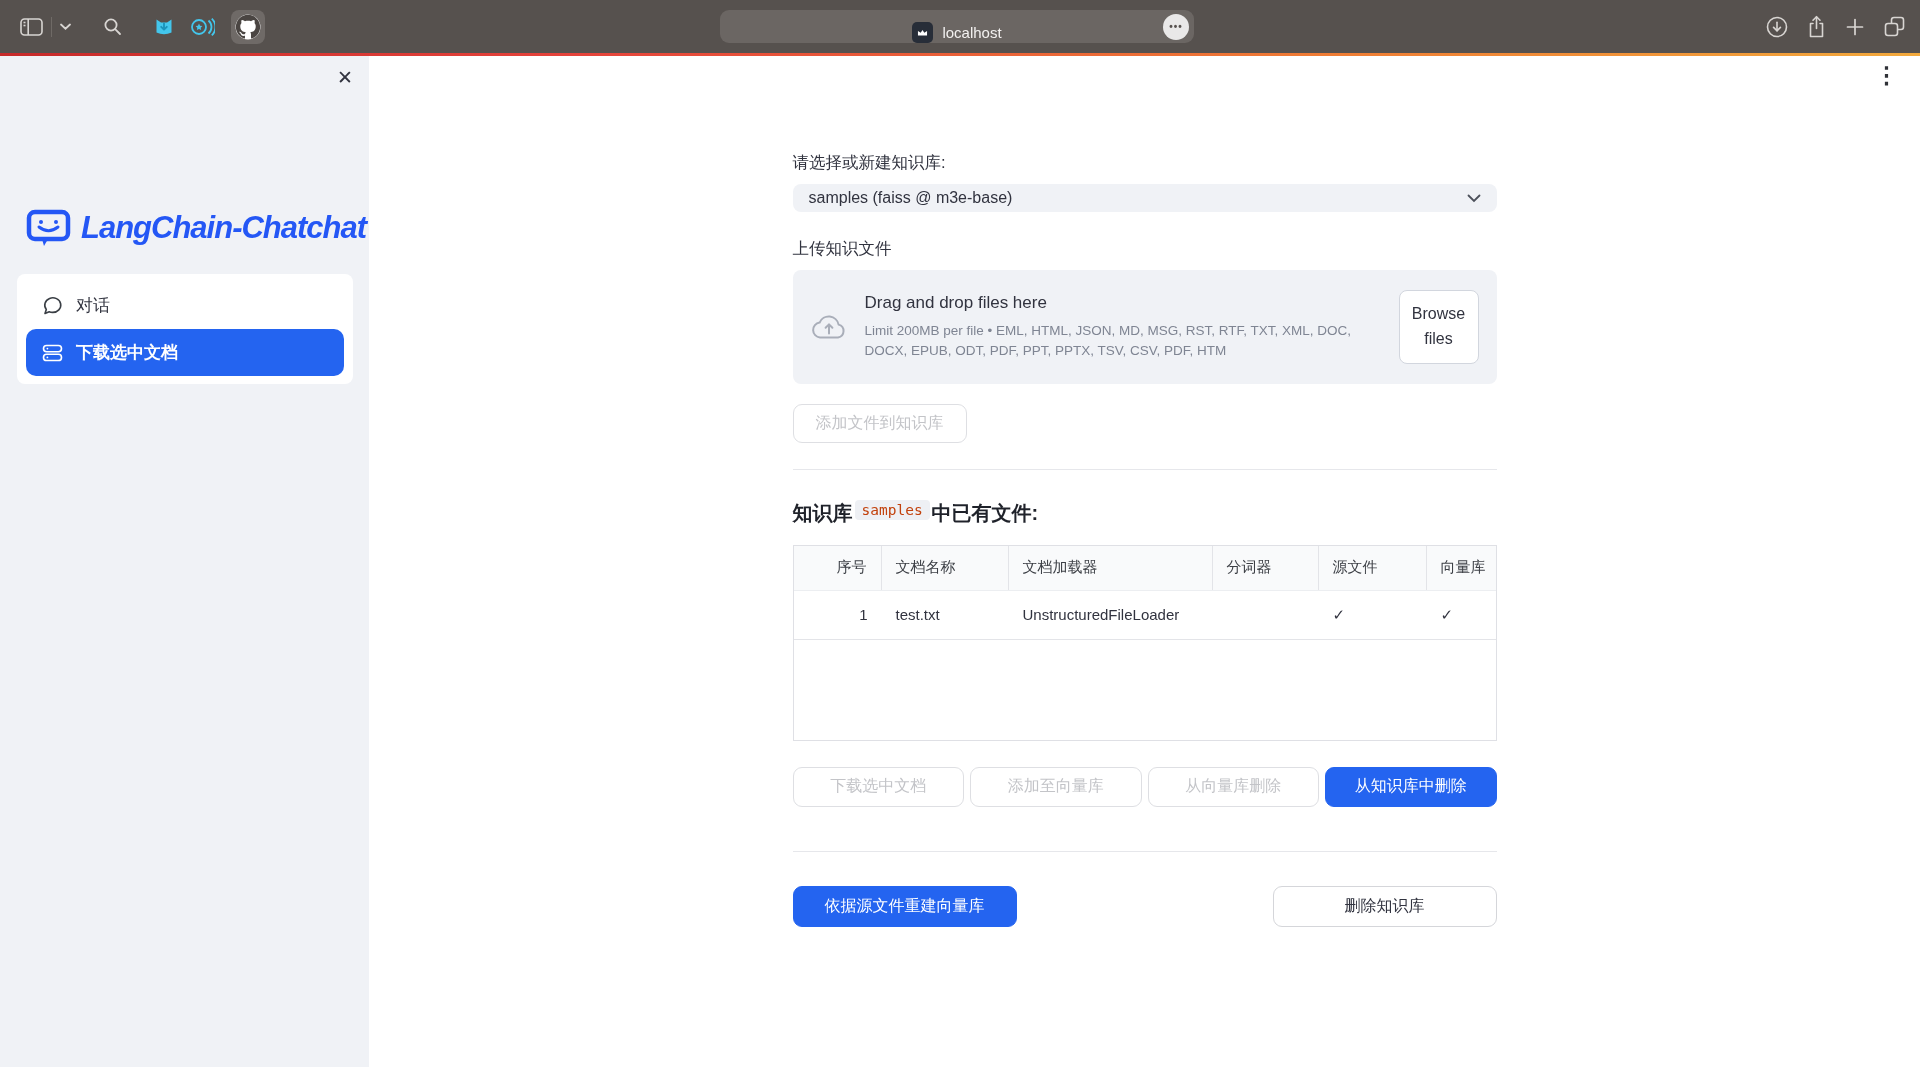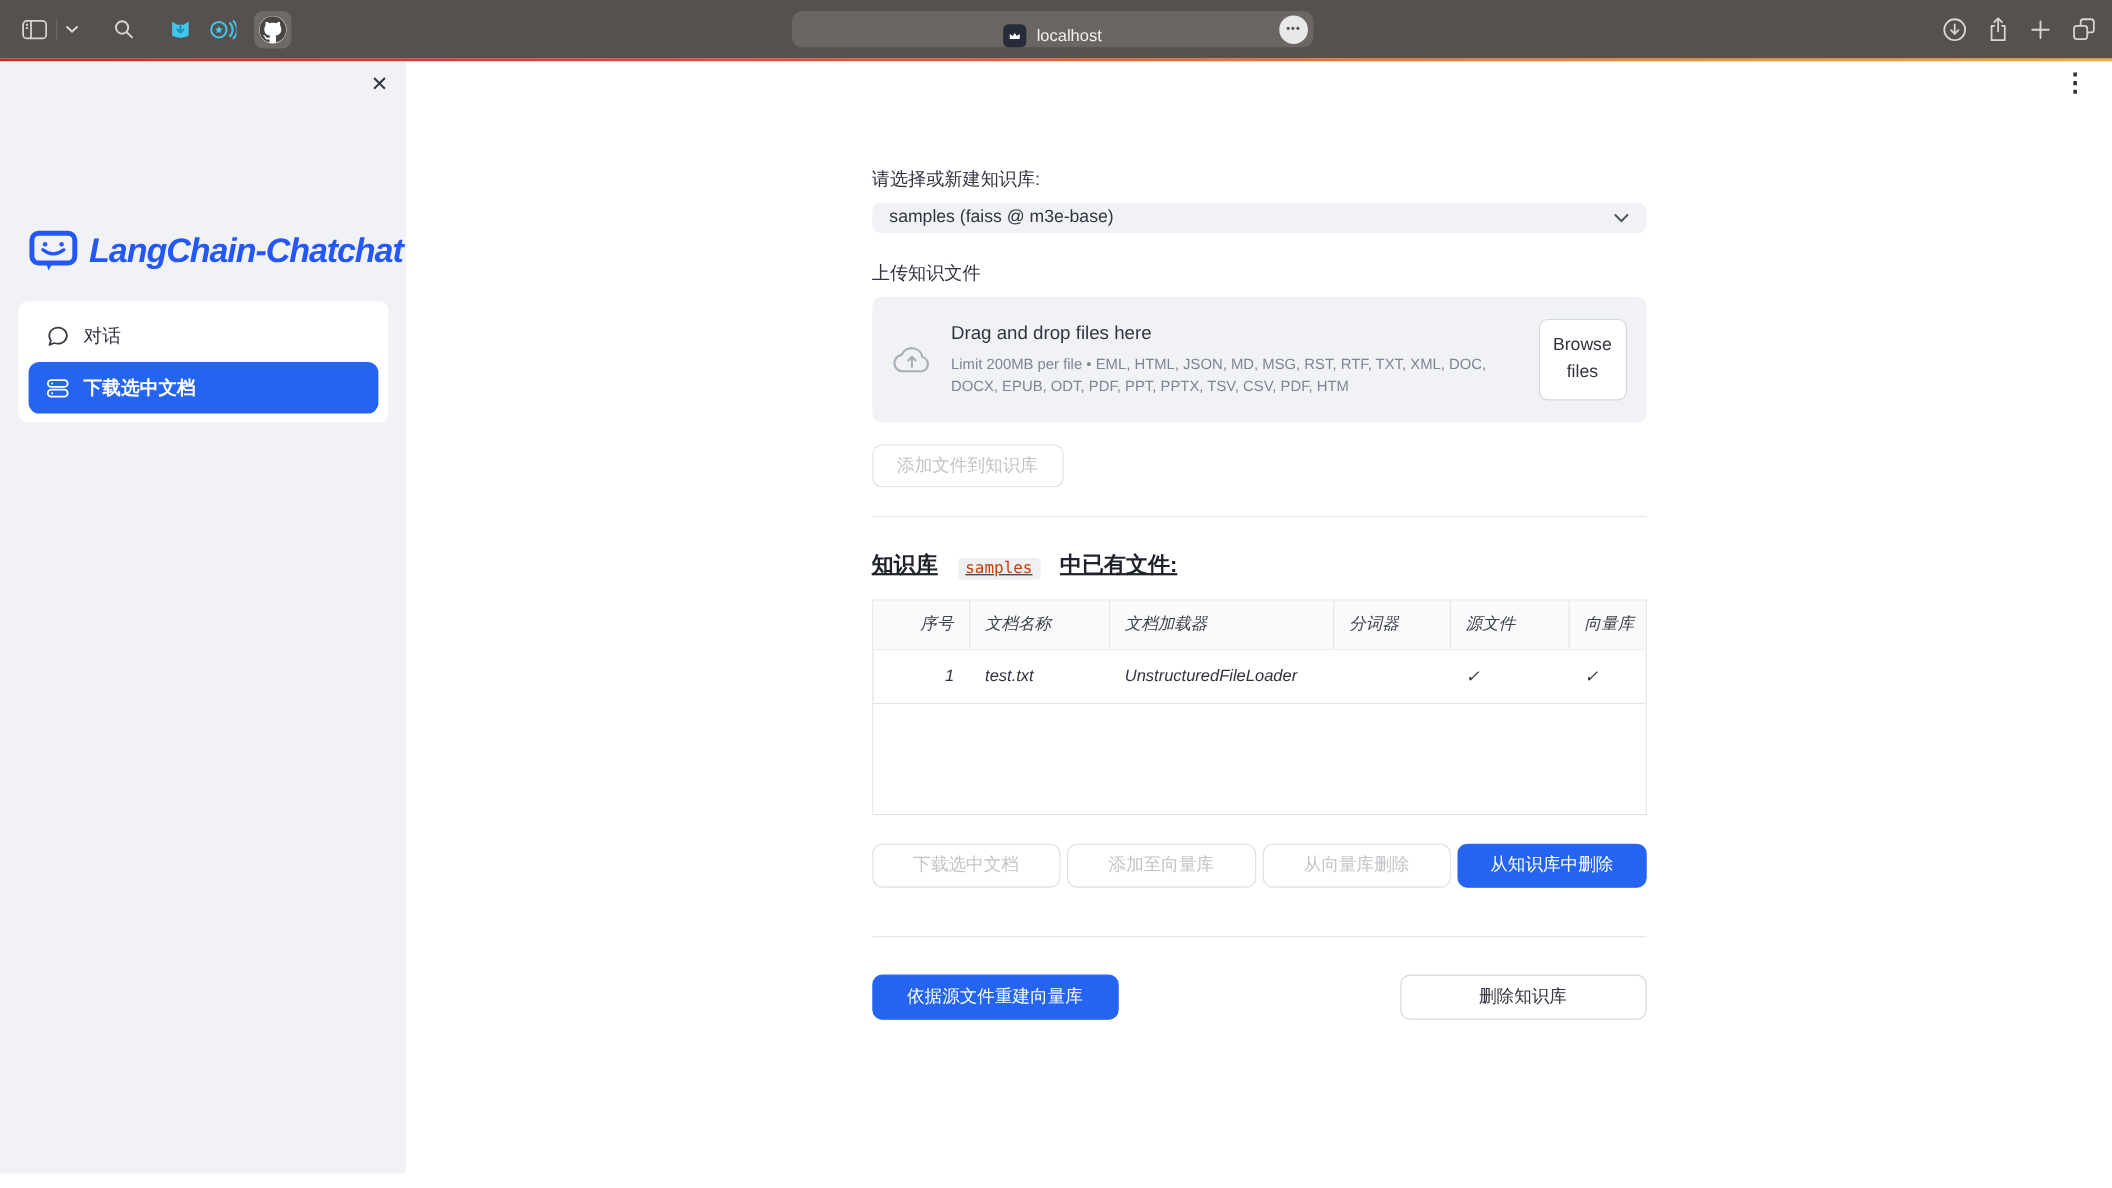--- a/index.html
+++ b/index.html
@@ -53,28 +53,28 @@
 
   .btn { display:inline-flex; align-items:center; justify-content:center; border-radius:9px; font-size:16px;
          background:#fff; border:1px solid #d5d6da; color:#31333f; cursor:pointer;
          font-family:"Liberation Sans", sans-serif; }
   .btn.disabled { border-color:#dedfe3; color:#c3c4c8; cursor:default; }
   .btn.primary { background:#2464f0; border-color:#2464f0; color:#fff; }
   .add-btn { height:39px; padding:0 22px; margin-bottom:26px; }
 
   hr.sep { border:none; border-top:1px solid #e6e7eb; margin:0 0 30px 0; }
 
-  .kb-heading { font-size:20px; font-weight:bold; color:#1f222a; margin-bottom:18px; display:flex; align-items:flex-end; gap:18px;text-decoration:underline; }
+  .kb-heading { font-size:20px; font-weight:bold; color:#1f222a; margin-bottom:18px; display:flex; align-items:flex-start; gap:2px; }
   .kb-code { font-family:"DejaVu Sans Mono", monospace; font-size:14.5px; font-weight:normal; color:#c2410c;
              background:#eef0f4; border-radius:4px; padding:2px 7px; }
 
   .infobox { background:#e3eefb; border-radius:8px; padding:17px 16px; font-size:16px; color:#15508f; margin-bottom:21px; }
 
   .grid-table { border:1px solid #dfe0e5; font-size:15px; color:#31333f; }
-  .g-row { display:grid; grid-template-columns:88px 127px 204px 106px 108px 71px;font-style:italic; }
+  .g-row { display:grid; grid-template-columns:88px 127px 204px 106px 108px 71px; }
   .g-head { background:#f9fafb; height:44px; }
   .g-head .g-cell { color:#3c3f45; font-weight:500; border-right:1px solid #e3e4e8; }
   .g-head .g-cell:last-child { border-right:none; }
   .g-cell { display:flex; align-items:center; padding:0 14px; overflow:hidden; white-space:nowrap; }
   .g-cell.num { justify-content:flex-end; }
   .g-body-row { height:50px; border-top:1px solid #eceef1; border-bottom:1px solid #e3e4e8; }
   .g-empty { height:100px; background:#fff; }
 
   .actions { display:grid; grid-template-columns:repeat(4,1fr); gap:6px; margin:26px 0 44px 0; }
   .actions .btn { height:40px; }

